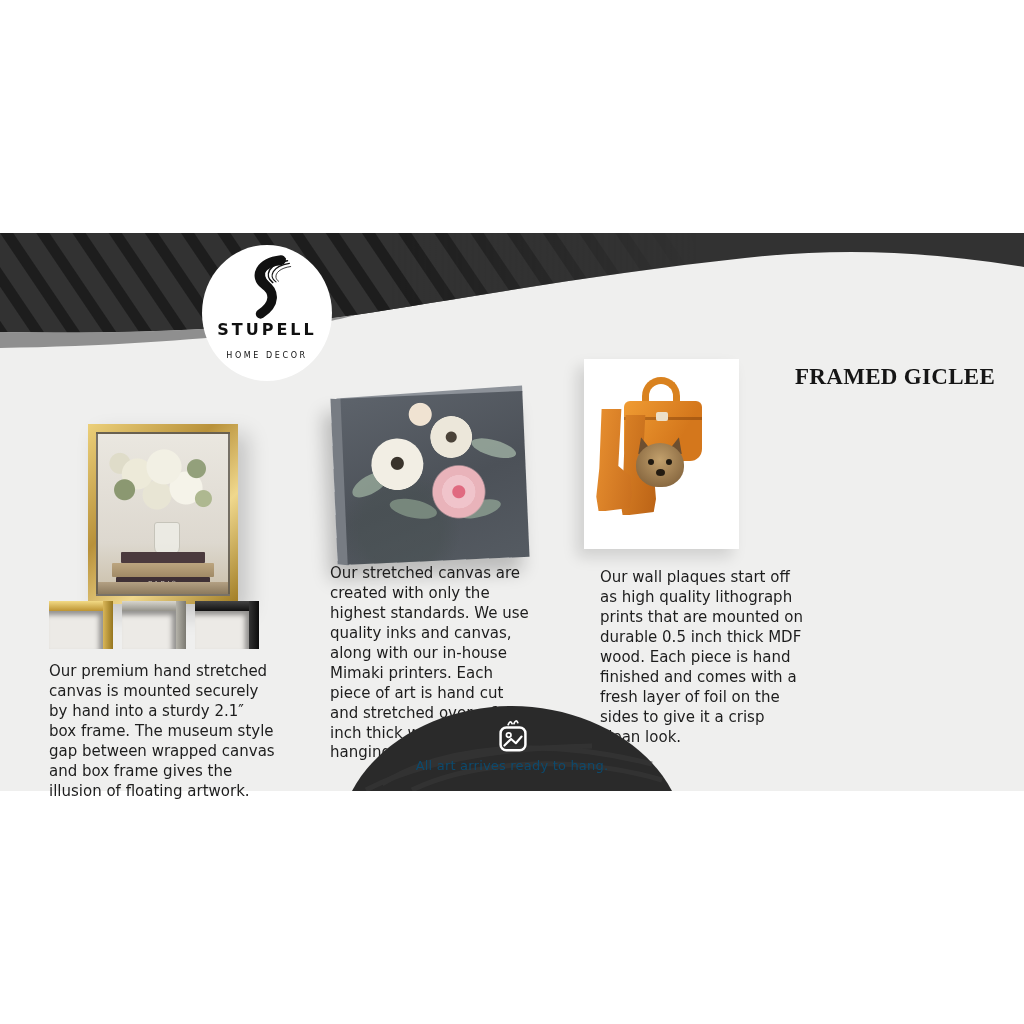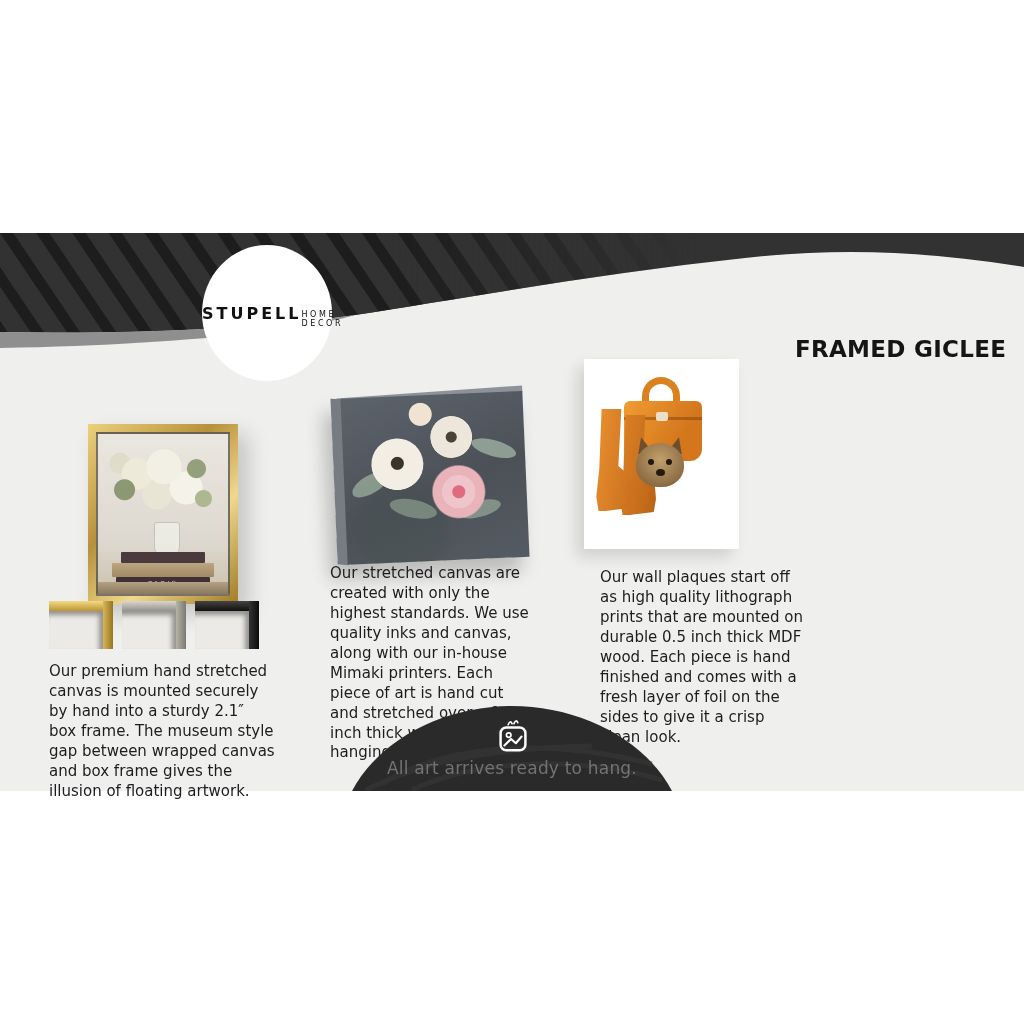--- a/index.html
+++ b/index.html
@@ -7,37 +7,37 @@
          font-family:"DejaVu Sans",sans-serif;color:#1d1d1d;}
   .abs{position:absolute;}
 
   
   .band{left:0;top:233px;width:1024px;height:558px;background:#efefee;}
 
   
   .top-wave{left:0;top:233px;}
   .dome-wrap{left:352px;top:706px;width:320px;height:85px;}
   .dome-icon{left:140px;top:10px;}
-  .dome-text{left:0;top:52px;width:320px;text-align:center;color:#737373;font-size:17px;letter-spacing:.2px;}
+  .dome-text{left:0;top:52px;width:320px;text-align:center;color:#0c4a6e;font-size:13px;letter-spacing:.2px;}
 
   
   .logo{left:202px;top:245px;width:130px;height:136px;border-radius:50%;background:#ffffff;
-        display:flex;flex-direction:row;align-items:center;justify-content:flex-start;z-index:5;}
+        display:flex;flex-direction:column;align-items:center;justify-content:flex-start;z-index:5;}
   .logo svg{margin-top:10px;}
   .brand-name{font-size:16px;font-weight:bold;letter-spacing:3px;color:#101010;margin-top:1px;}
   .brand-tag{font-size:8px;letter-spacing:2.6px;color:#101010;margin-top:12px;}
 
   
   .h{font-weight:bold;color:#151515;font-size:23px;line-height:1.15;letter-spacing:.3px;}
   .p{font-size:15px;line-height:1.33;color:#1d1d1d;}
 
   #sec1-title{left:38px;top:364px;}
   #sec2-title{left:357px;top:341px;}
   #sec3-title{left:575px;top:314px;}
-  #sec4-title{left:795px;top:336px;}
+  #sec4-title{left:795px;top:364px;font-family:Liberation Serif, serif;}
   #sec1-para{left:49px;top:662px;width:226px;}
   #sec2-para{left:330px;top:564px;width:202px;}
   #sec3-para{left:600px;top:568px;width:208px;}
   #sec4-para{left:795px;top:602px;width:202px;}
 
   
   .float-frame{left:88px;top:424px;width:150px;height:180px;box-sizing:border-box;padding:8px;
      background:linear-gradient(135deg,#ecd07a,#b8913a 38%,#f0d88d 66%,#a07c24);
      box-shadow:10px 10px 20px rgba(0,0,0,.18);}
   .float-inner{width:100%;height:100%;box-sizing:border-box;border:2px solid rgba(25,18,5,.55);

